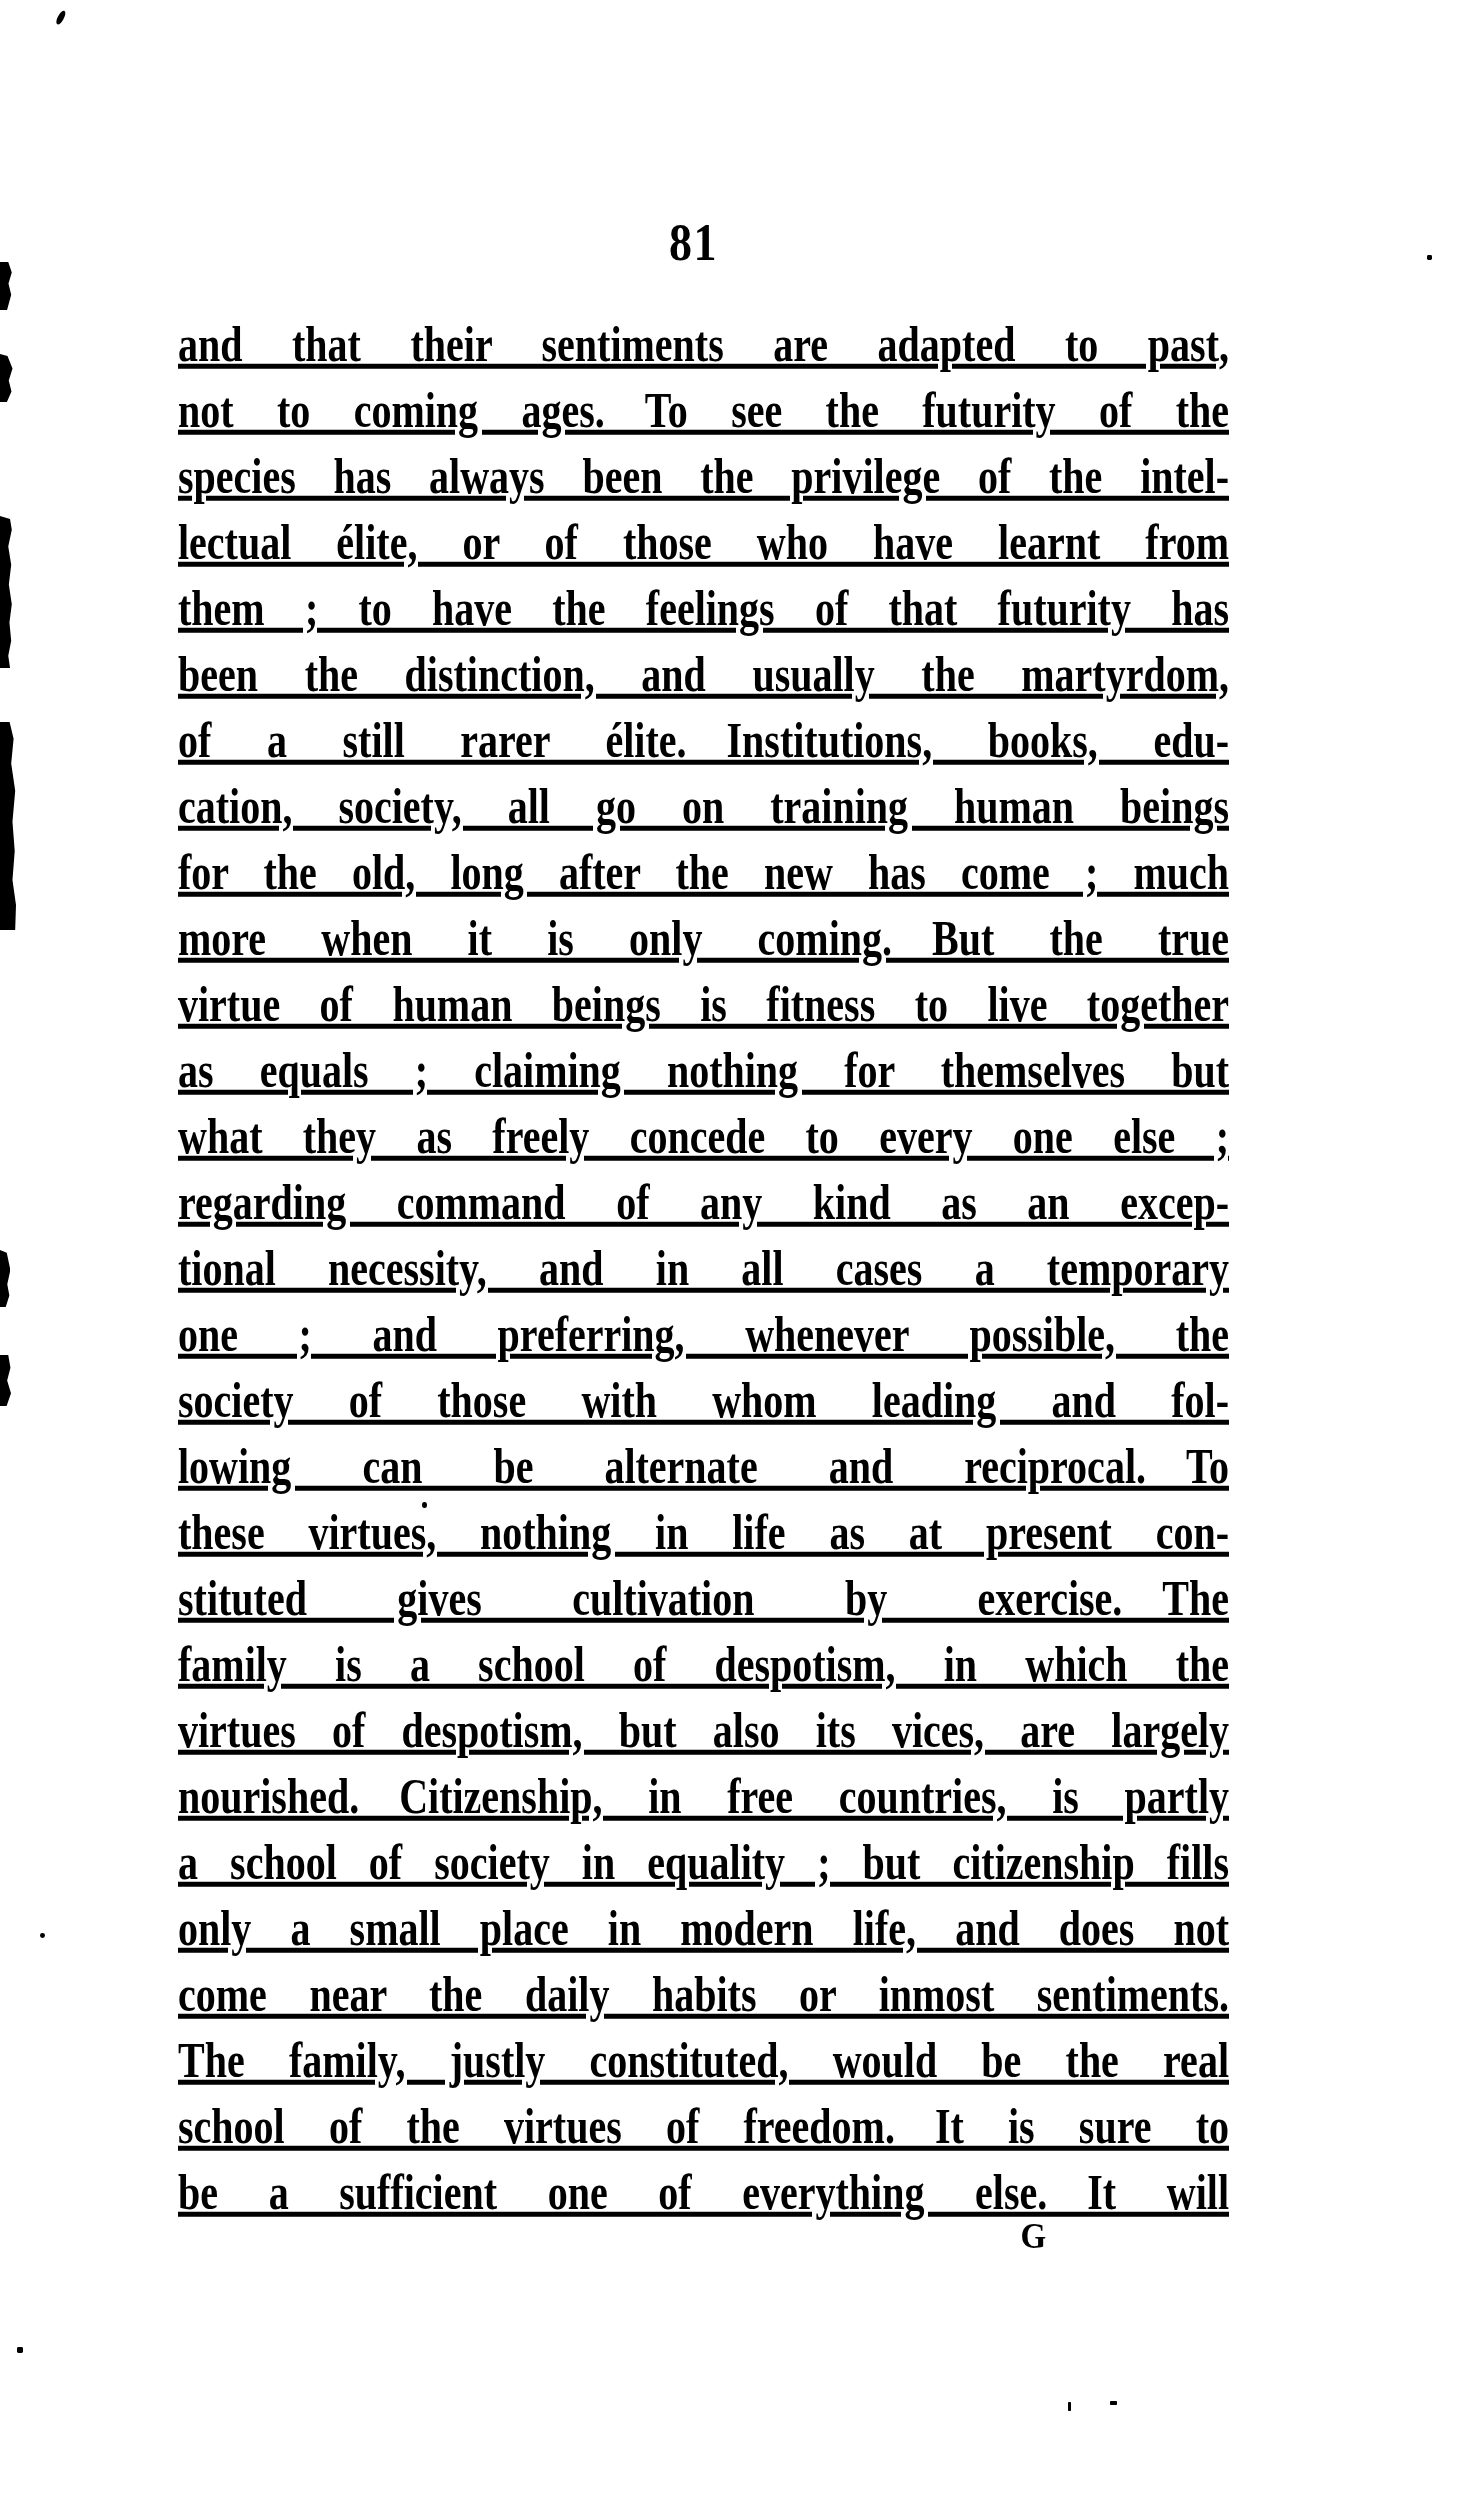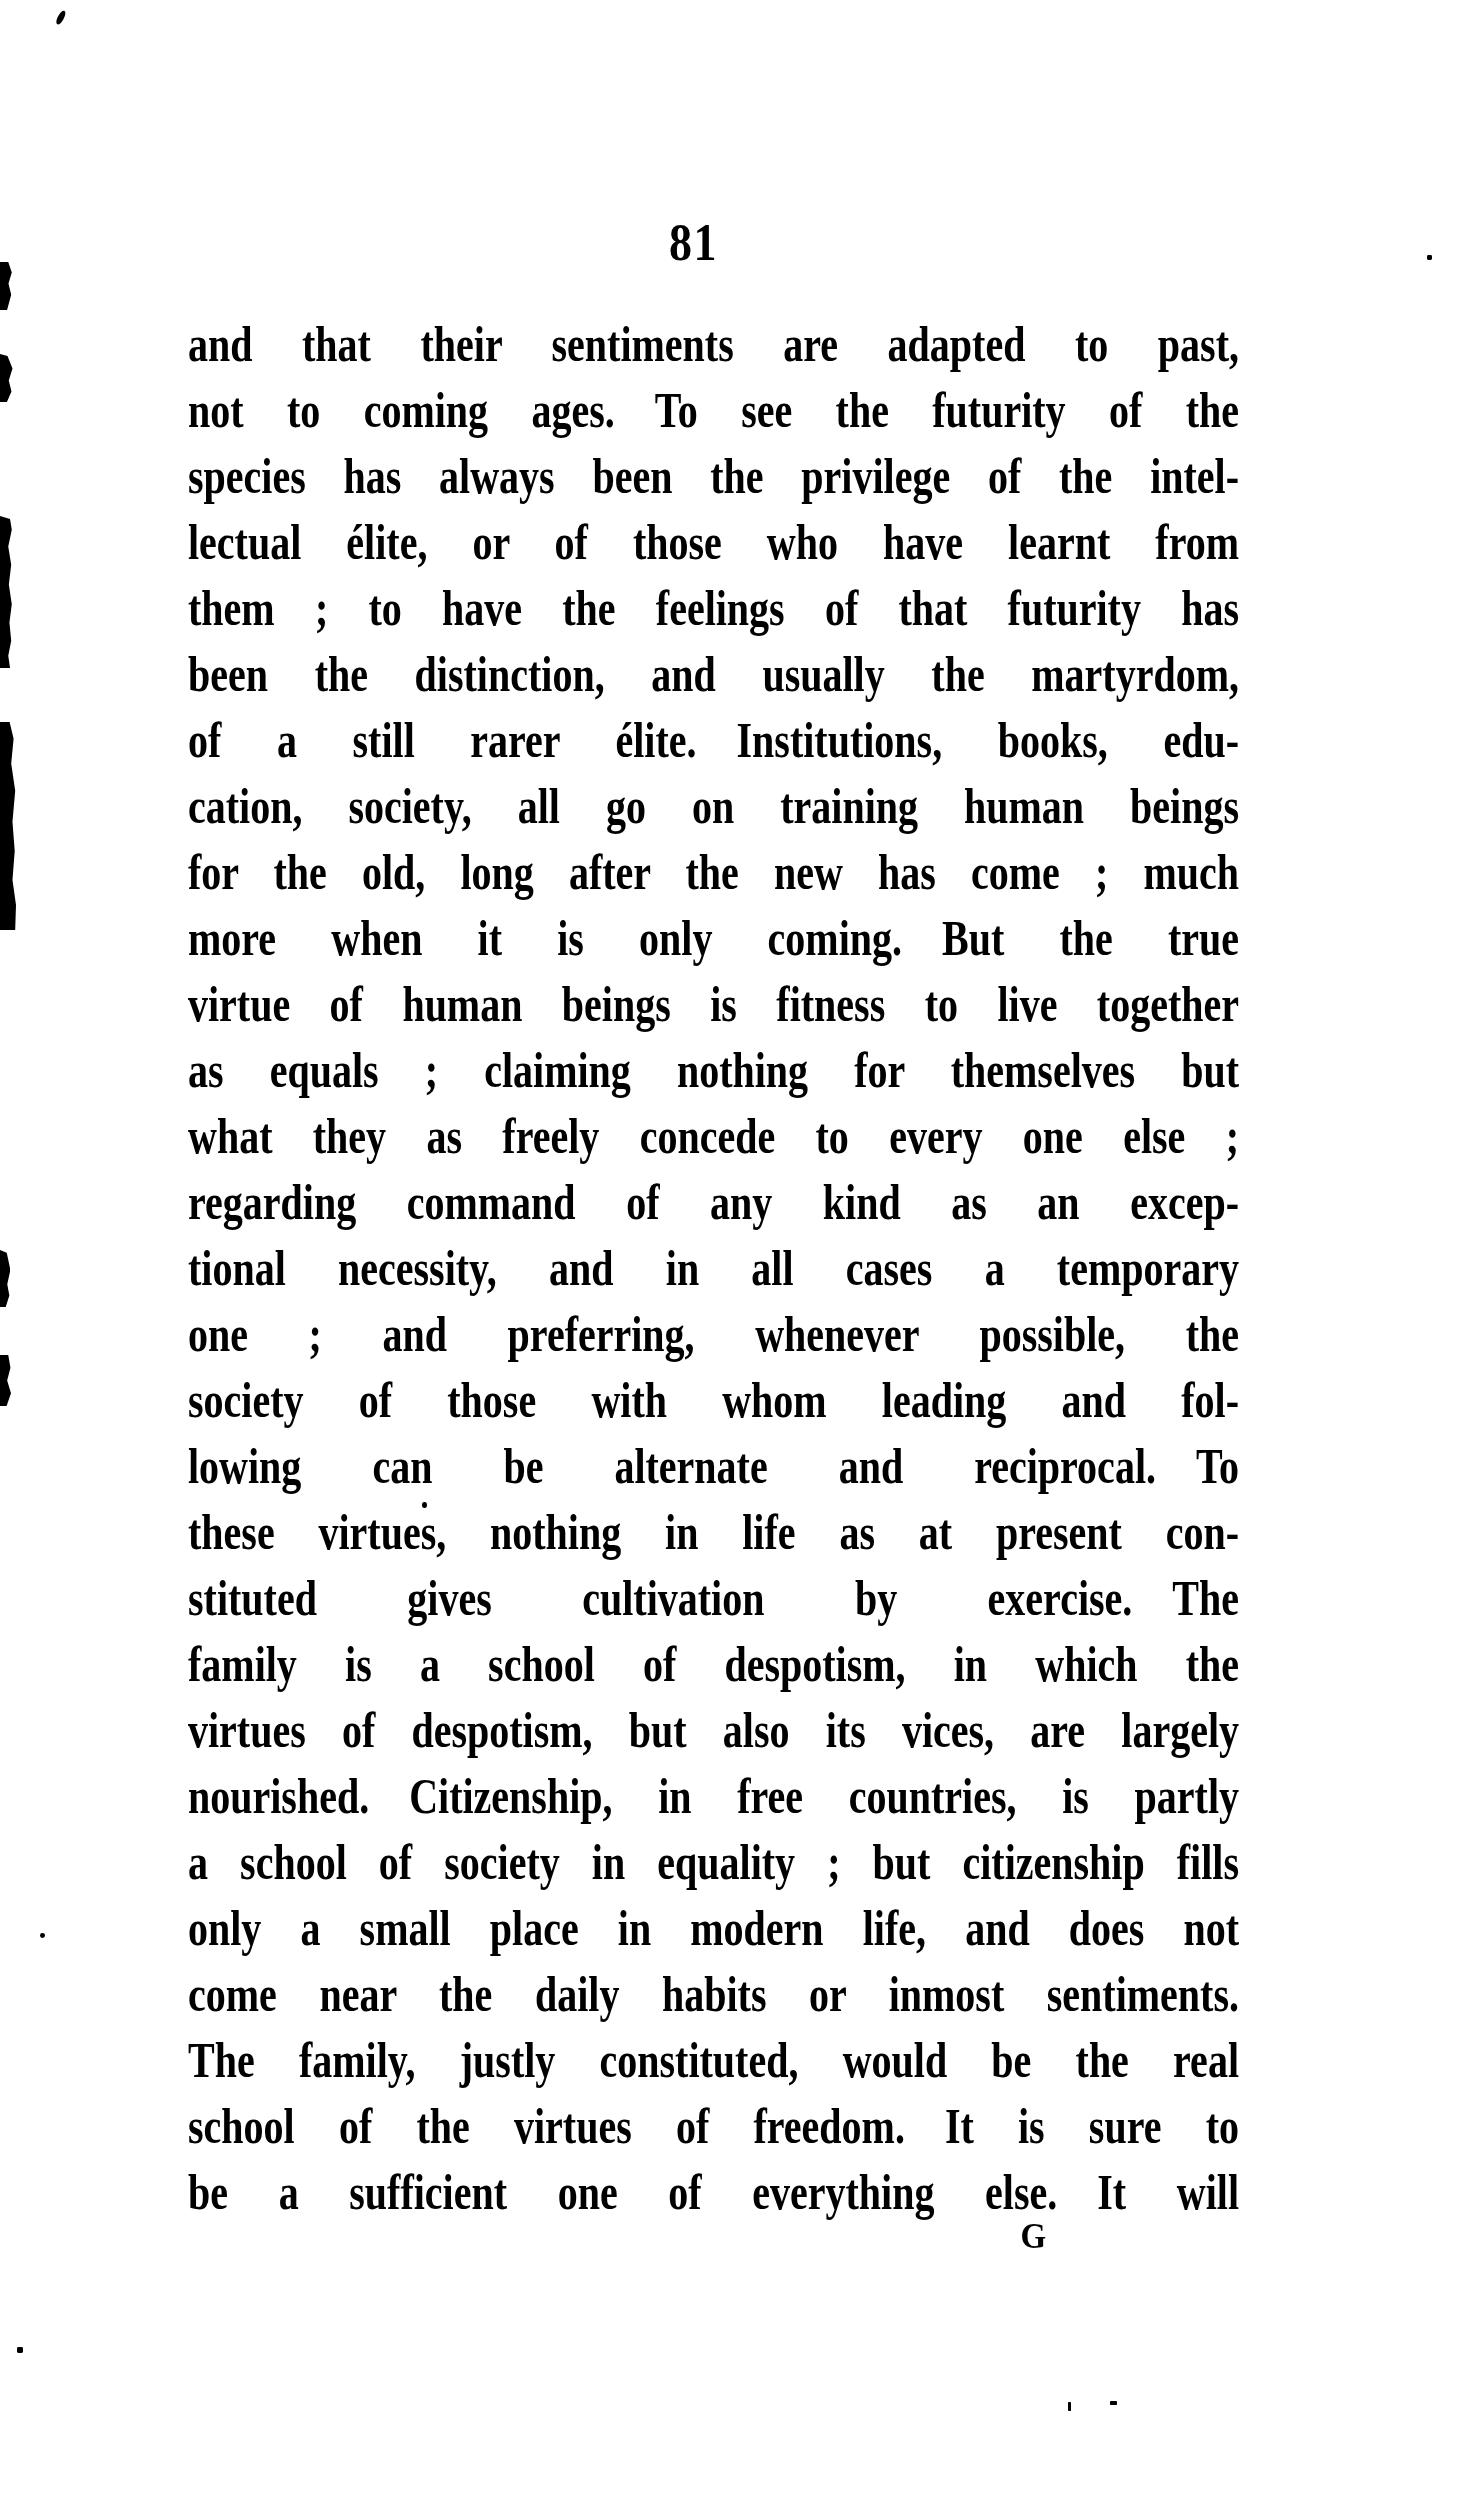--- a/index.html
+++ b/index.html
@@ -20,22 +20,23 @@
     line-height: 51px;
     text-align: center;
     font-size: 46px;
     font-weight: bold;
     transform: scaleY(1.15);
     letter-spacing: 1.4px;
   }
 
   .text-block {
     position: absolute;
-    left: 188px; top: 312px;
+    left: 178px; top: 312px;
     width: 1051px;
+    text-decoration: underline;
   }
   .line {
     display: block;
     height: 66px;
     line-height: 66px;
     font-size: 40px;
     font-weight: bold;
     text-align: justify;
     text-align-last: justify;
     text-justify: inter-word;

